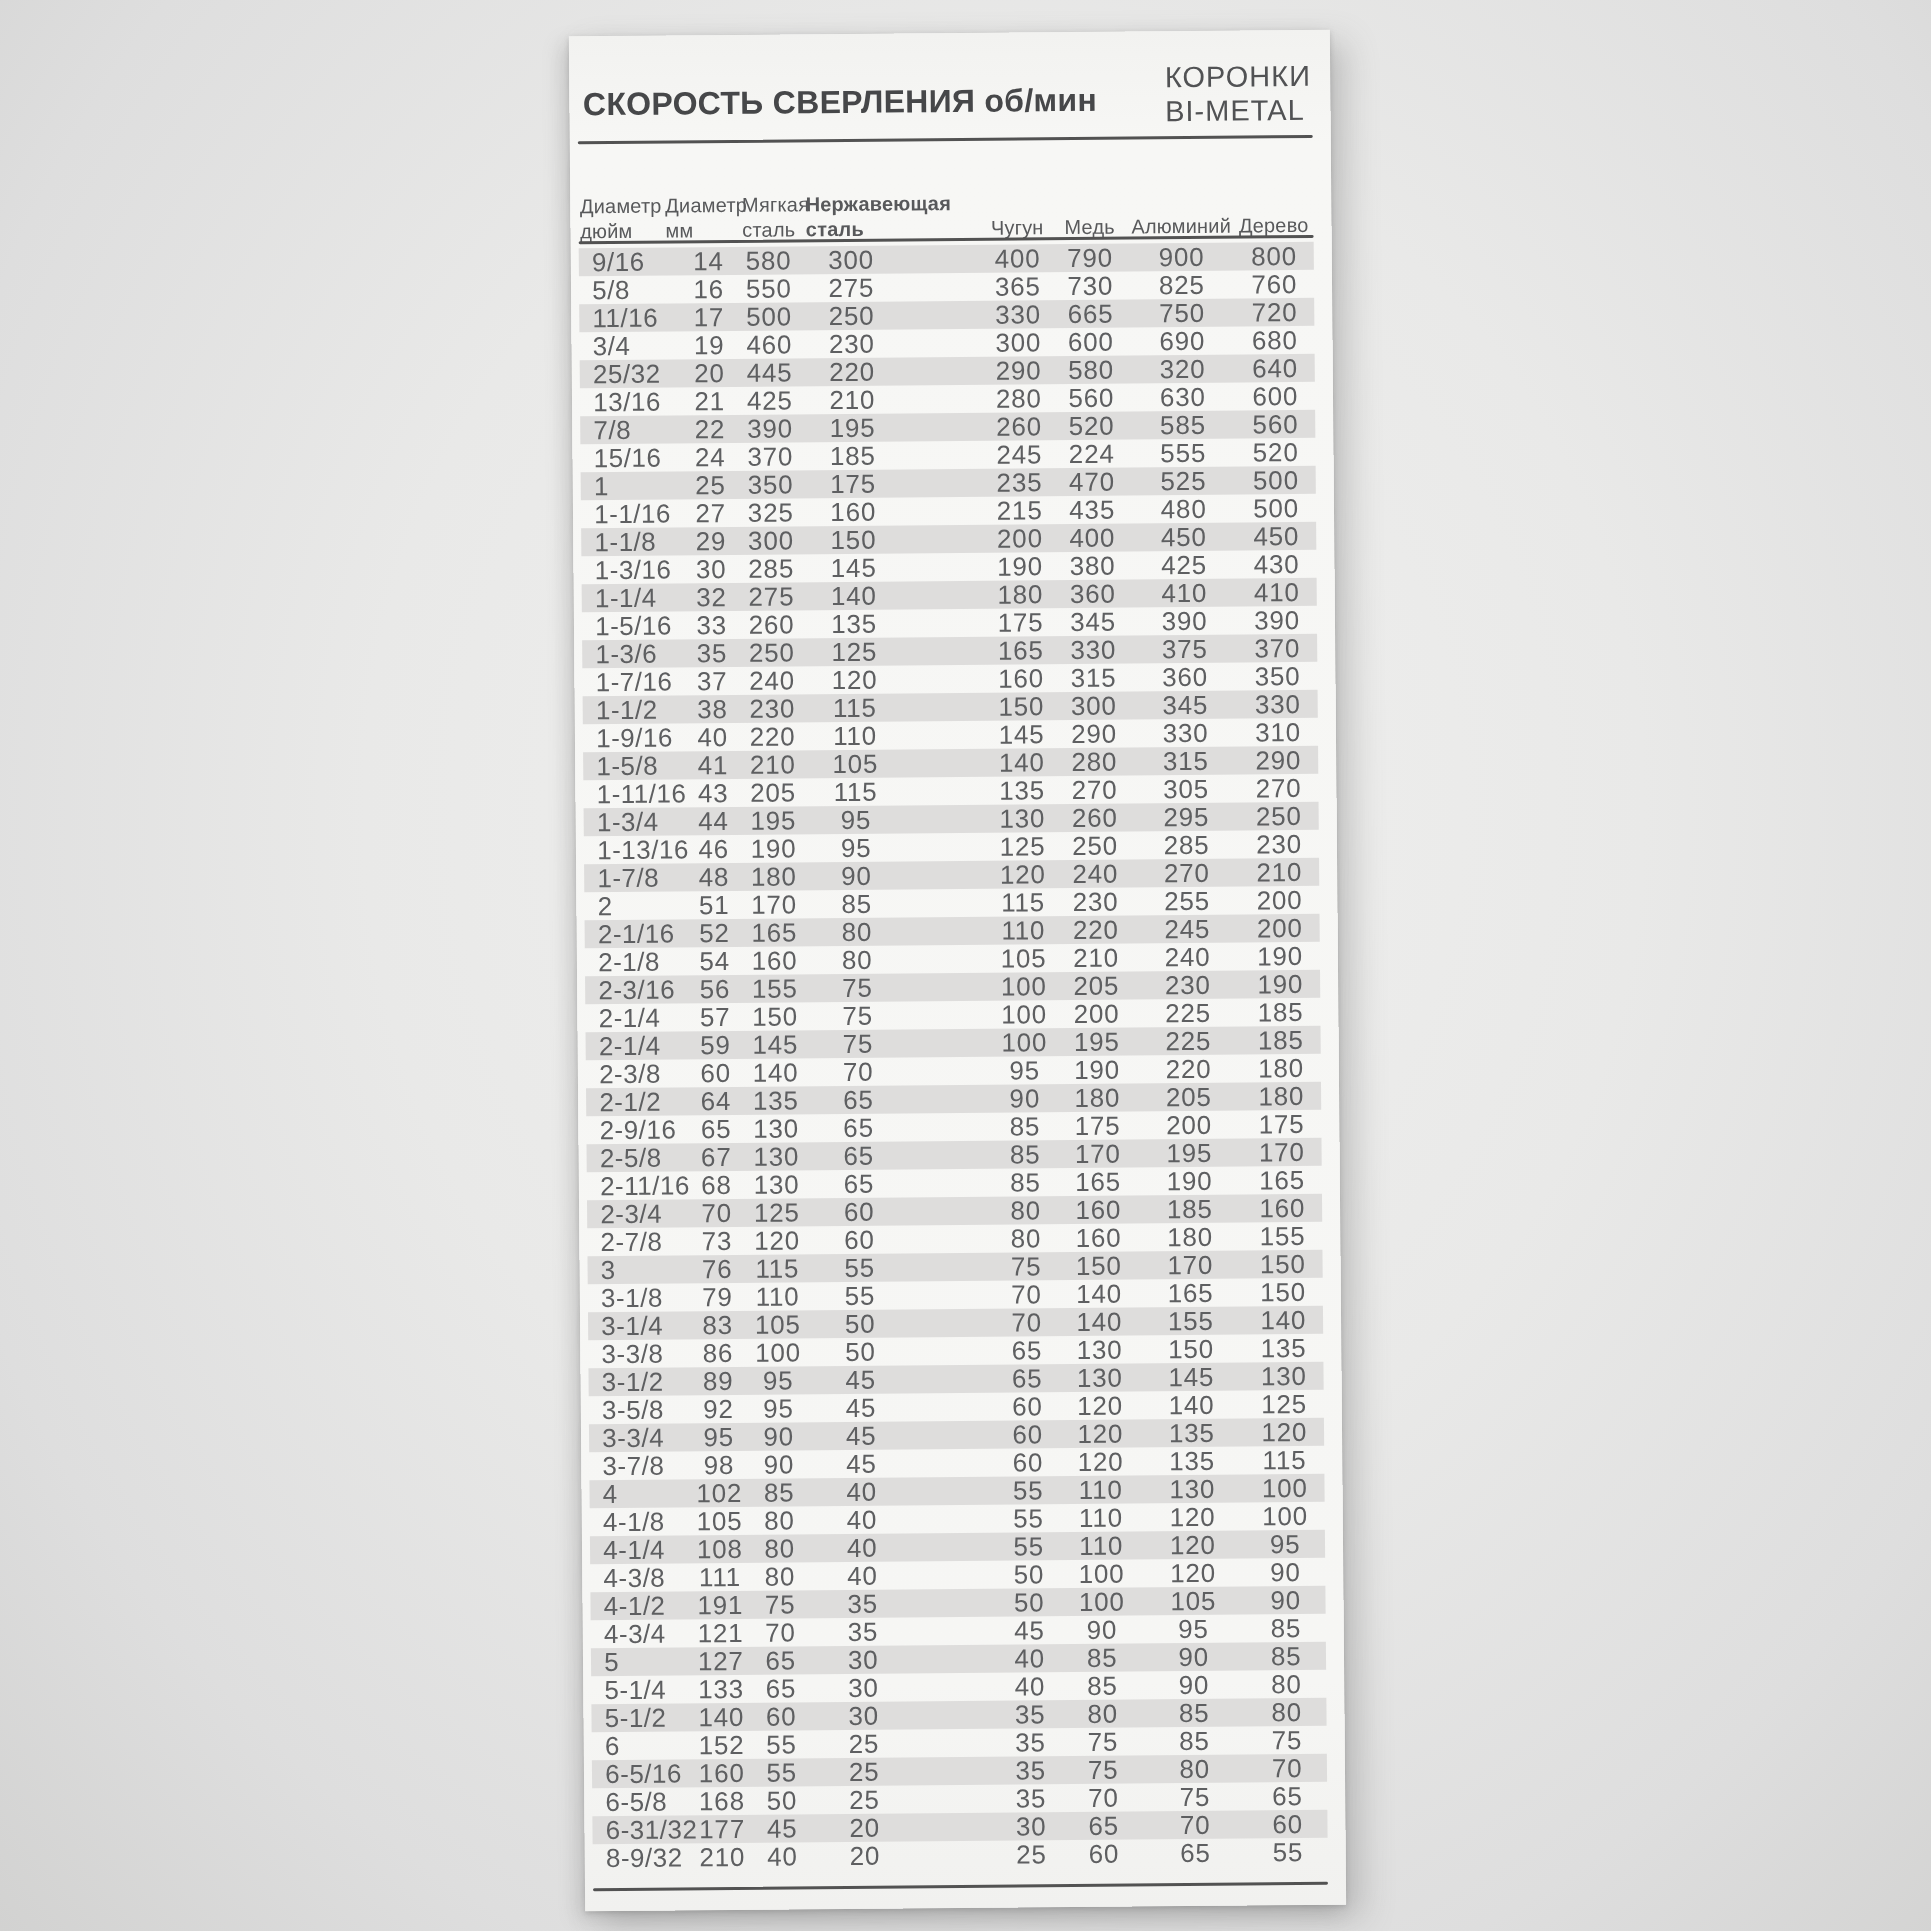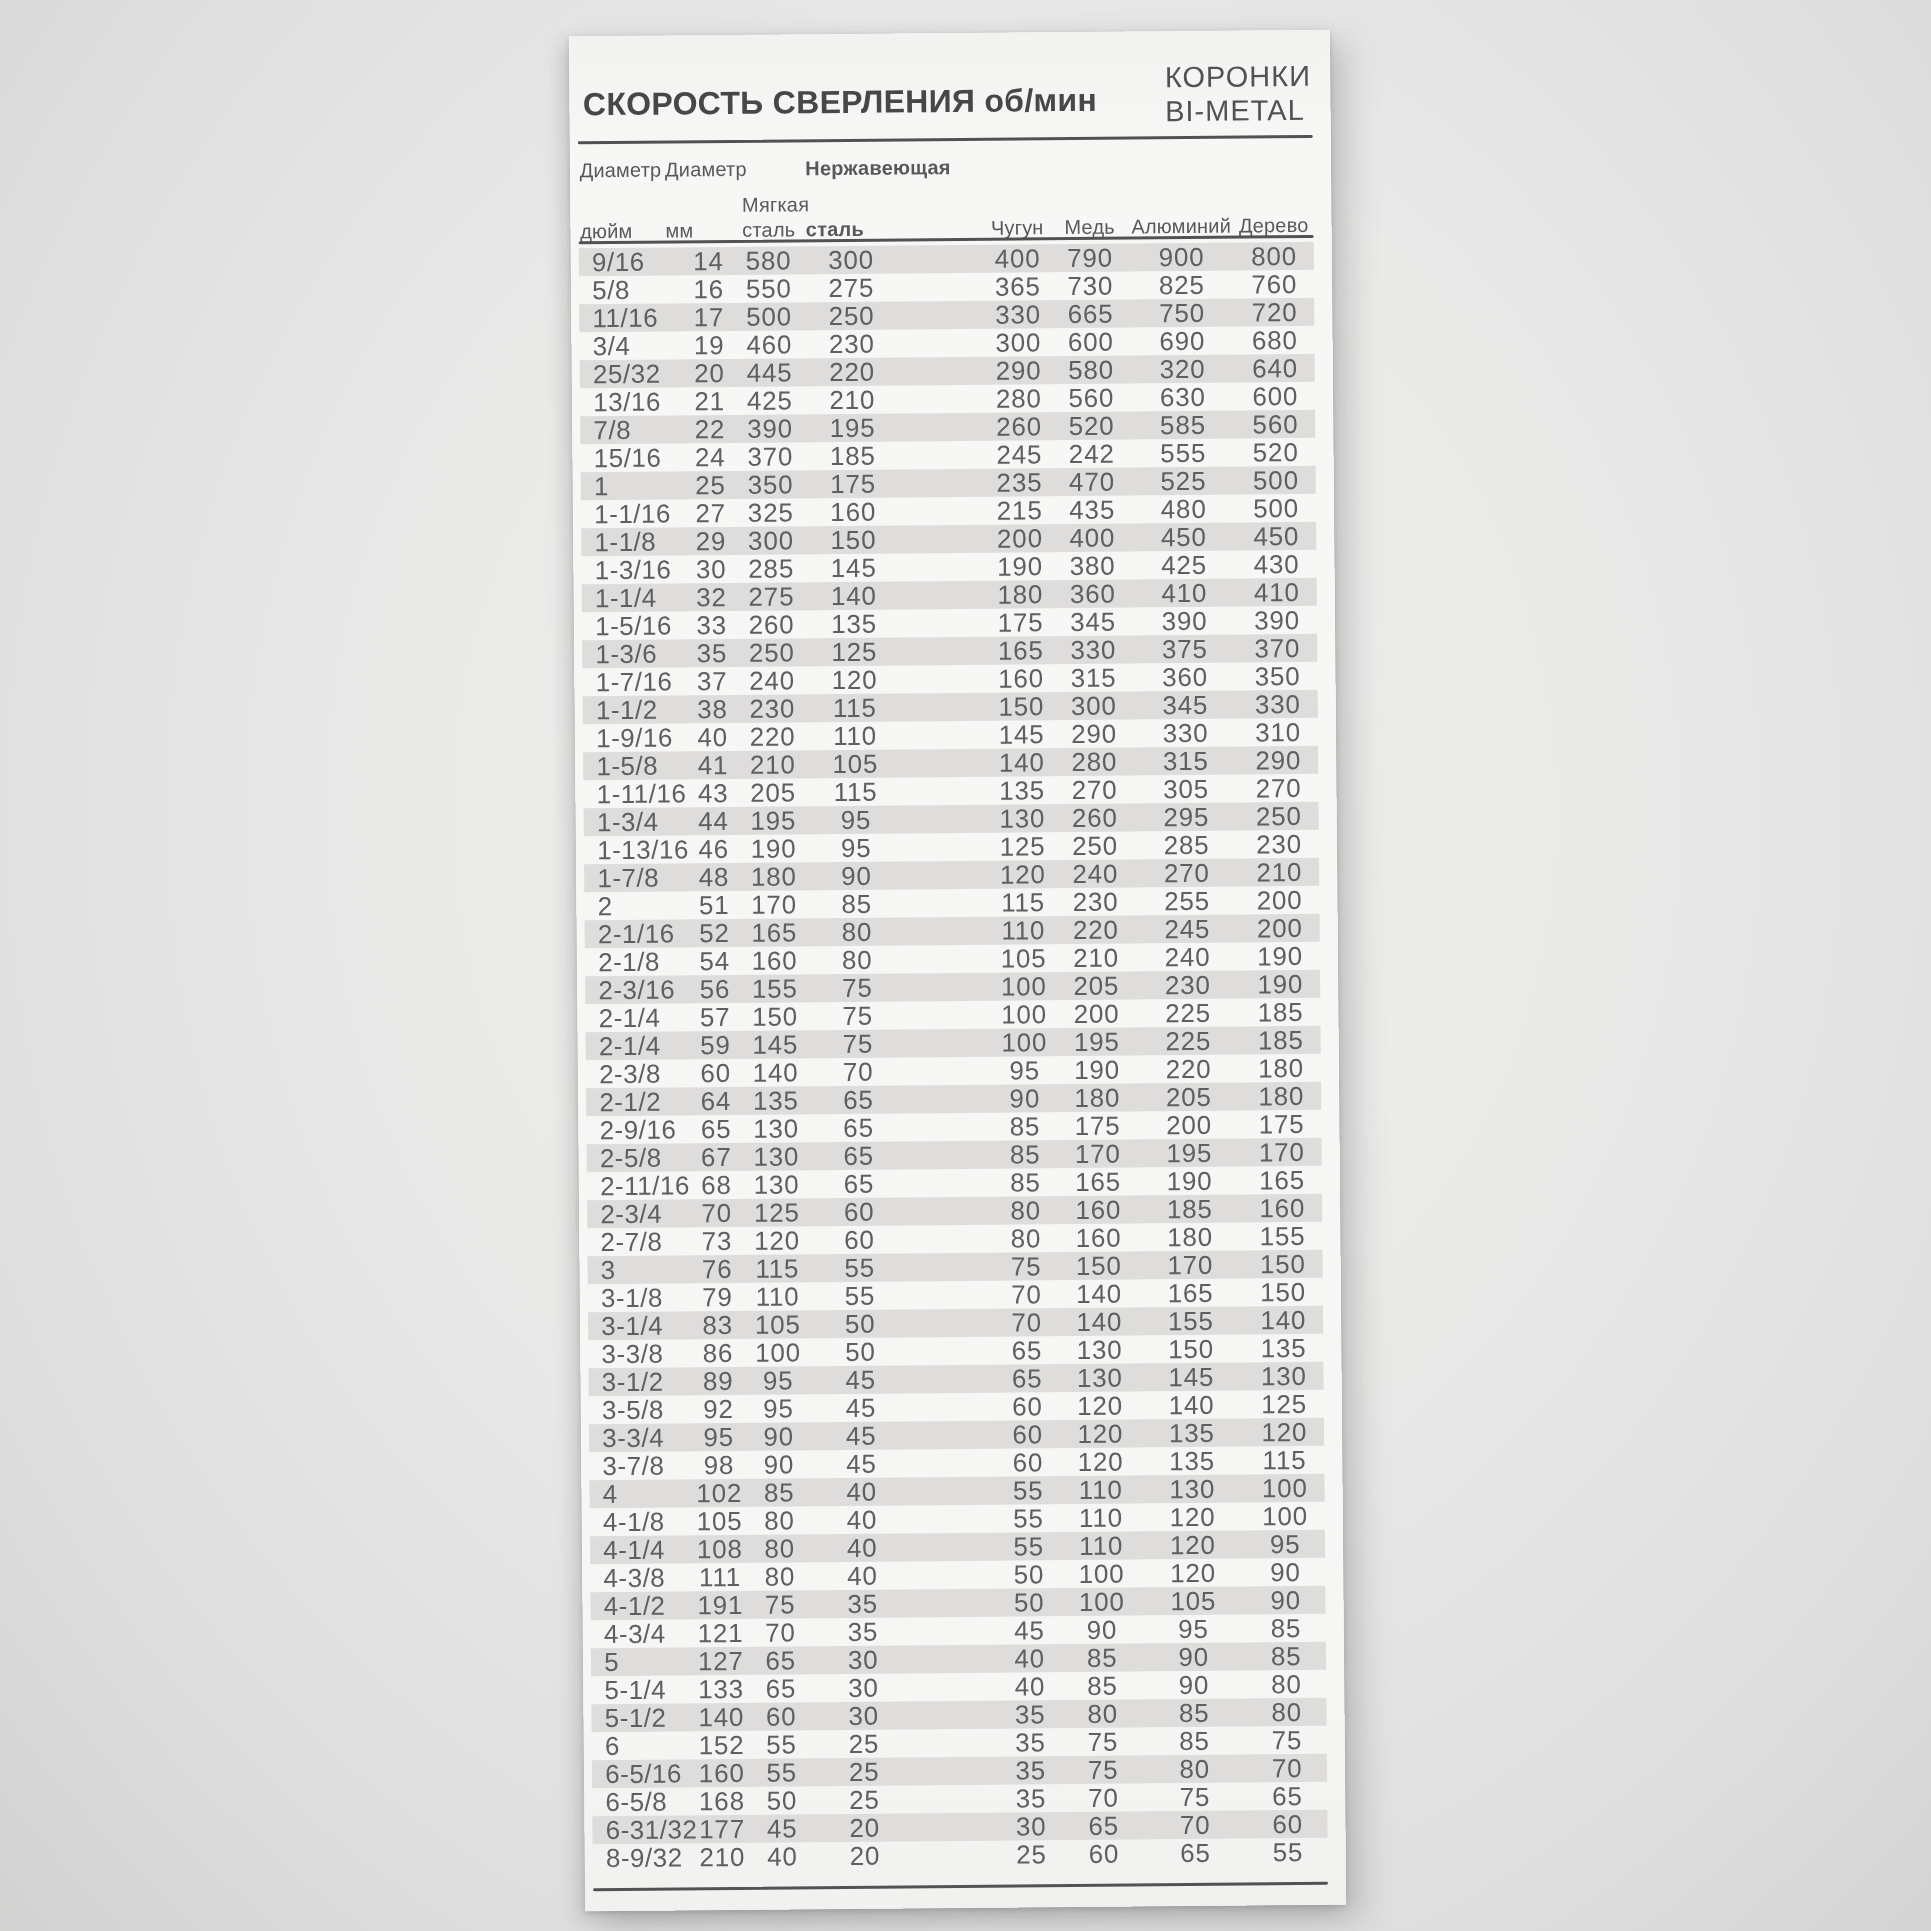--- a/index.html
+++ b/index.html
@@ -23,21 +23,21 @@
     font-size:32px;font-weight:700;color:#464749;letter-spacing:0.3px;line-height:35px;margin-top:9.7px;
   }
   .brand{font-size:29px;color:#515254;line-height:34px;letter-spacing:1px;margin-top:-11.6px;text-align:left;}
   .rule{position:absolute;left:7.7px;width:735px;height:2.9px;background:#525252;border-radius:1.9px;}
   .rule-top{top:105px;}
   .rule-mid{top:205px;}
   .rule-bottom{top:1852px;}
   
   .grid8{display:grid;grid-template-columns:97px 66px 54px 111px 145px 77px 106px 79px;}
   .cols{position:absolute;left:7.7px;top:122px;width:735px;height:75px;}
-  .hcell{display:flex;flex-direction:column;justify-content:space-between;align-items:flex-start;
+  .hcell{display:flex;flex-direction:column;justify-content:flex-end;align-items:flex-start;
          font-size:20px;line-height:25px;color:#58595b;letter-spacing:0.2px;white-space:nowrap;}
   .hcell.hc0{padding-left:1.9px;}
   .hcell.hc1{margin-left:-9.7px;}
   .hcell.hc2{padding-left:1px;margin-top:36px;}
   .hcell.hc3{padding-left:10.6px;font-weight:bold;}
   .hcell.single{justify-content:flex-end;align-items:center;}
   .hcell.hc4{padding-left:77px;}
   .tbody{position:absolute;left:7.7px;top:212px;width:735px;}
   .row{height:28px;}
   .row.odd{background:#dedddc;}
@@ -167,21 +167,21 @@
           <div class="cell c5">520</div>
           <div class="cell c6">585</div>
           <div class="cell c7">560</div>
         </div>
         <div class="row grid8">
           <div class="cell c0">15/16</div>
           <div class="cell c1">24</div>
           <div class="cell c2">370</div>
           <div class="cell c3">185</div>
           <div class="cell c4">245</div>
-          <div class="cell c5">242</div>
+          <div class="cell c5">224</div>
           <div class="cell c6">555</div>
           <div class="cell c7">520</div>
         </div>
         <div class="row grid8 odd">
           <div class="cell c0">1</div>
           <div class="cell c1">25</div>
           <div class="cell c2">350</div>
           <div class="cell c3">175</div>
           <div class="cell c4">235</div>
           <div class="cell c5">470</div>

